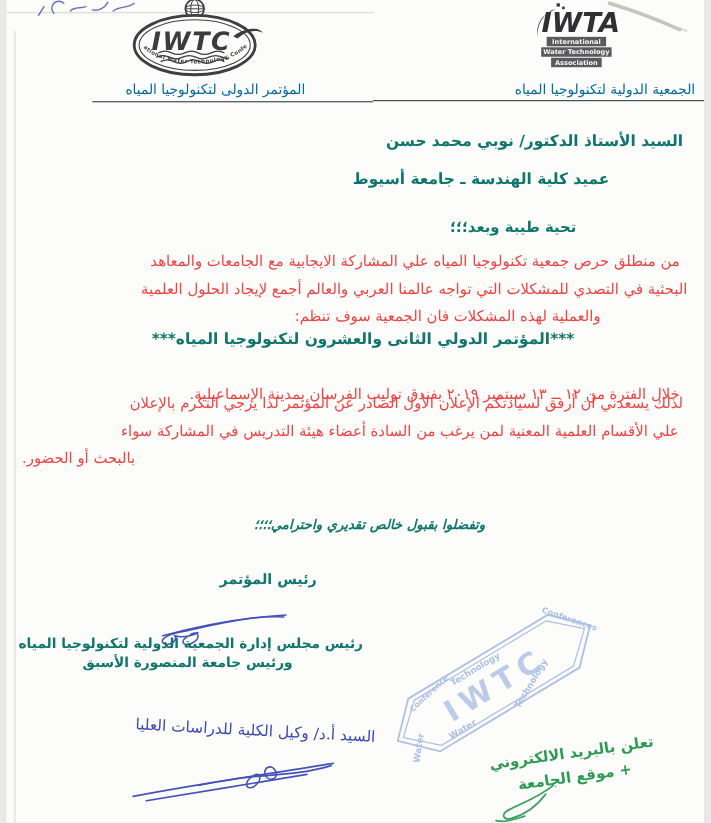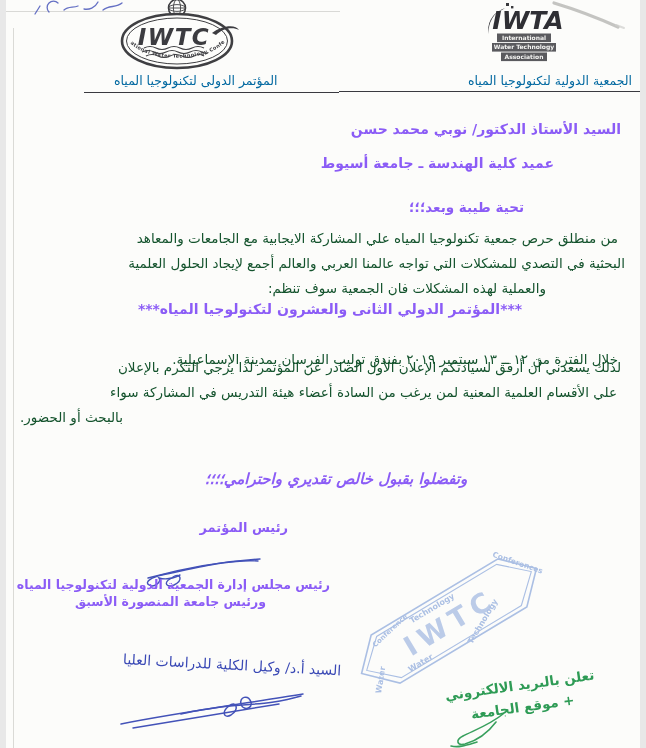--- a/index.html
+++ b/index.html
@@ -1,19 +1,19 @@
 <!DOCTYPE html>
 <html><head>
 <meta charset="utf-8">
 <style>
   html,body{margin:0;padding:0;background:#e8e8e8;}
   .page{position:relative;width:634px;height:748px;margin:0 auto;background:#fcfcfa;
         font-family:"DejaVu Sans",sans-serif;color:#31313d;overflow:hidden;}
-  .txt{position:absolute;white-space:nowrap;font-size:13.5px;color:#14532d;}
-  .b{font-weight:bold;color:#8b5cf6;}
+  .txt{position:absolute;white-space:nowrap;font-size:13.5px;color:#ef4444;}
+  .b{font-weight:bold;color:#0f766e;}
   .i{font-style:italic;}
   .caption{position:absolute;font-size:12.5px;color:#0369a1;white-space:nowrap;}
   .rule{position:absolute;height:0;border-top:1.5px solid #3a3a40;}
   .artifact{position:absolute;}
   svg{display:block;}
   .hand-blue{position:absolute;color:#3a49b5;font-size:14px;white-space:nowrap;
              letter-spacing:1px;transform-origin:left top;}
   .hand-green{position:absolute;color:#2e9b55;font-size:13.5px;font-weight:bold;
               text-align:center;line-height:22px;transform-origin:center top;}
 </style>
@@ -89,21 +89,21 @@
   <div class="txt" style="top:280px;right:94px;" dir="rtl">والعملية لهذه المشكلات فان الجمعية سوف تنظم:</div>
 
   <div class="txt b" style="top:301px;left:14px;right:0;text-align:center;font-size:14px;" dir="rtl">***المؤتمر الدولي الثانى والعشرون  لتكنولوجيا المياه***</div>
 
   <div class="txt" style="top:330px;right:22px;margin-top:21px;" dir="rtl">خلال الفترة من ١٢ ــ ١٣ سبتمبر ٢٠١٩ بفندق توليب الفرسان بمدينة الإسماعيلية.</div>
 
   <div class="txt" style="top:359px;right:19px;" dir="rtl">لذلك يسعدني أن أرفق لسيادتكم الإعلان الأول الصادر عن المؤتمر لذا يرجي التكرم بالإعلان</div>
   <div class="txt" style="top:384px;right:23px;" dir="rtl">علي الأقسام العلمية المعنية لمن يرغب من السادة أعضاء هيئة التدريس في المشاركة سواء</div>
   <div class="txt" style="top:409px;left:14px;" dir="rtl">بالبحث أو الحضور.</div>
 
-  <div class="txt b i" style="top:470px;left:26px;right:0;text-align:center;font-size:15px;" dir="rtl">وتفضلوا بقبول خالص تقديري واحترامي؛؛؛؛</div>
+  <div class="txt b i" style="top:470px;left:26px;right:0;text-align:center;font-size:12px;" dir="rtl">وتفضلوا بقبول خالص تقديري واحترامي؛؛؛؛</div>
 
   <div class="txt b" style="top:520px;right:352px;font-size:13px;" dir="rtl">رئيس المؤتمر</div>
 
   <svg class="artifact" style="left:112px;top:552px;" width="150" height="38" viewBox="0 0 150 38">
     <g stroke="#3a49b5" stroke-width="1.4" fill="none" stroke-linecap="round" opacity="0.95">
       <path d="M140,9 c-28,-2 -62,7 -96,14 c-10,2 -18,7 -13,10 c5,3 13,-3 10,-7 c7,2 15,0 21,-3"></path>
       <path d="M52,27 c-7,4 -3,9 4,6 c10,-5 6,-13 -1,-8"></path>
       <path d="M30,26 C70,15 110,9 142,7"></path>
     </g>
   </svg>

